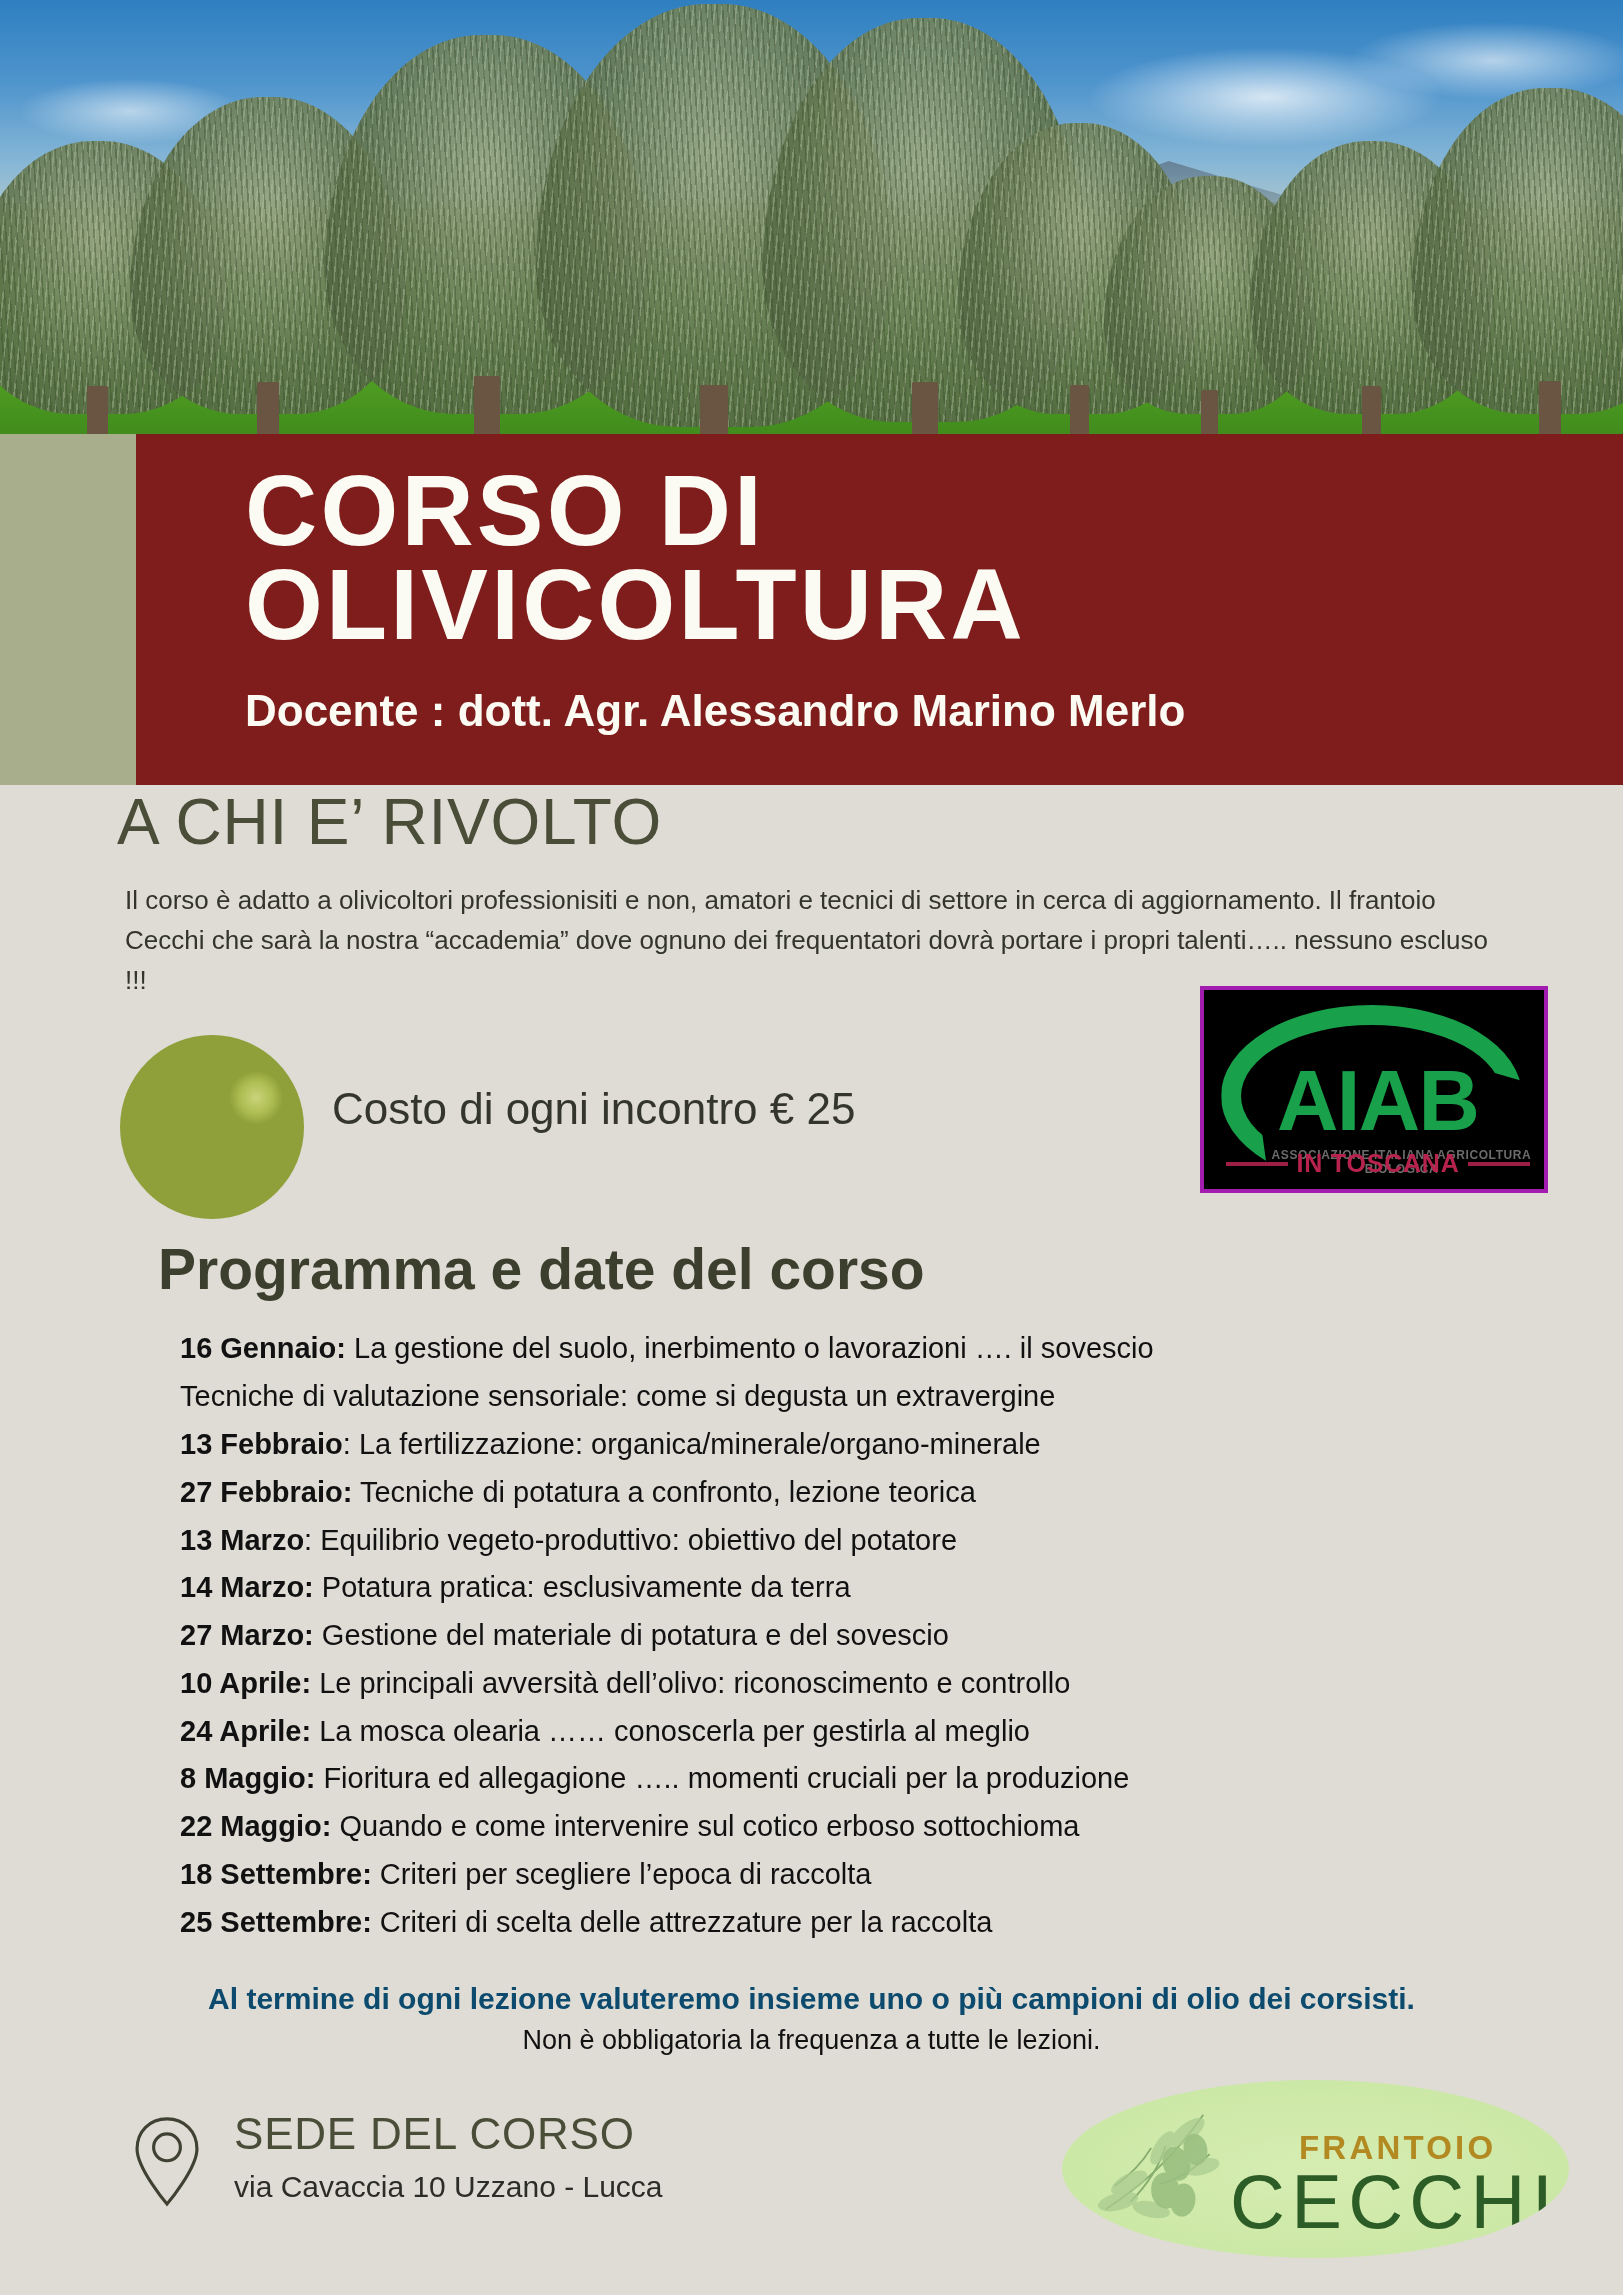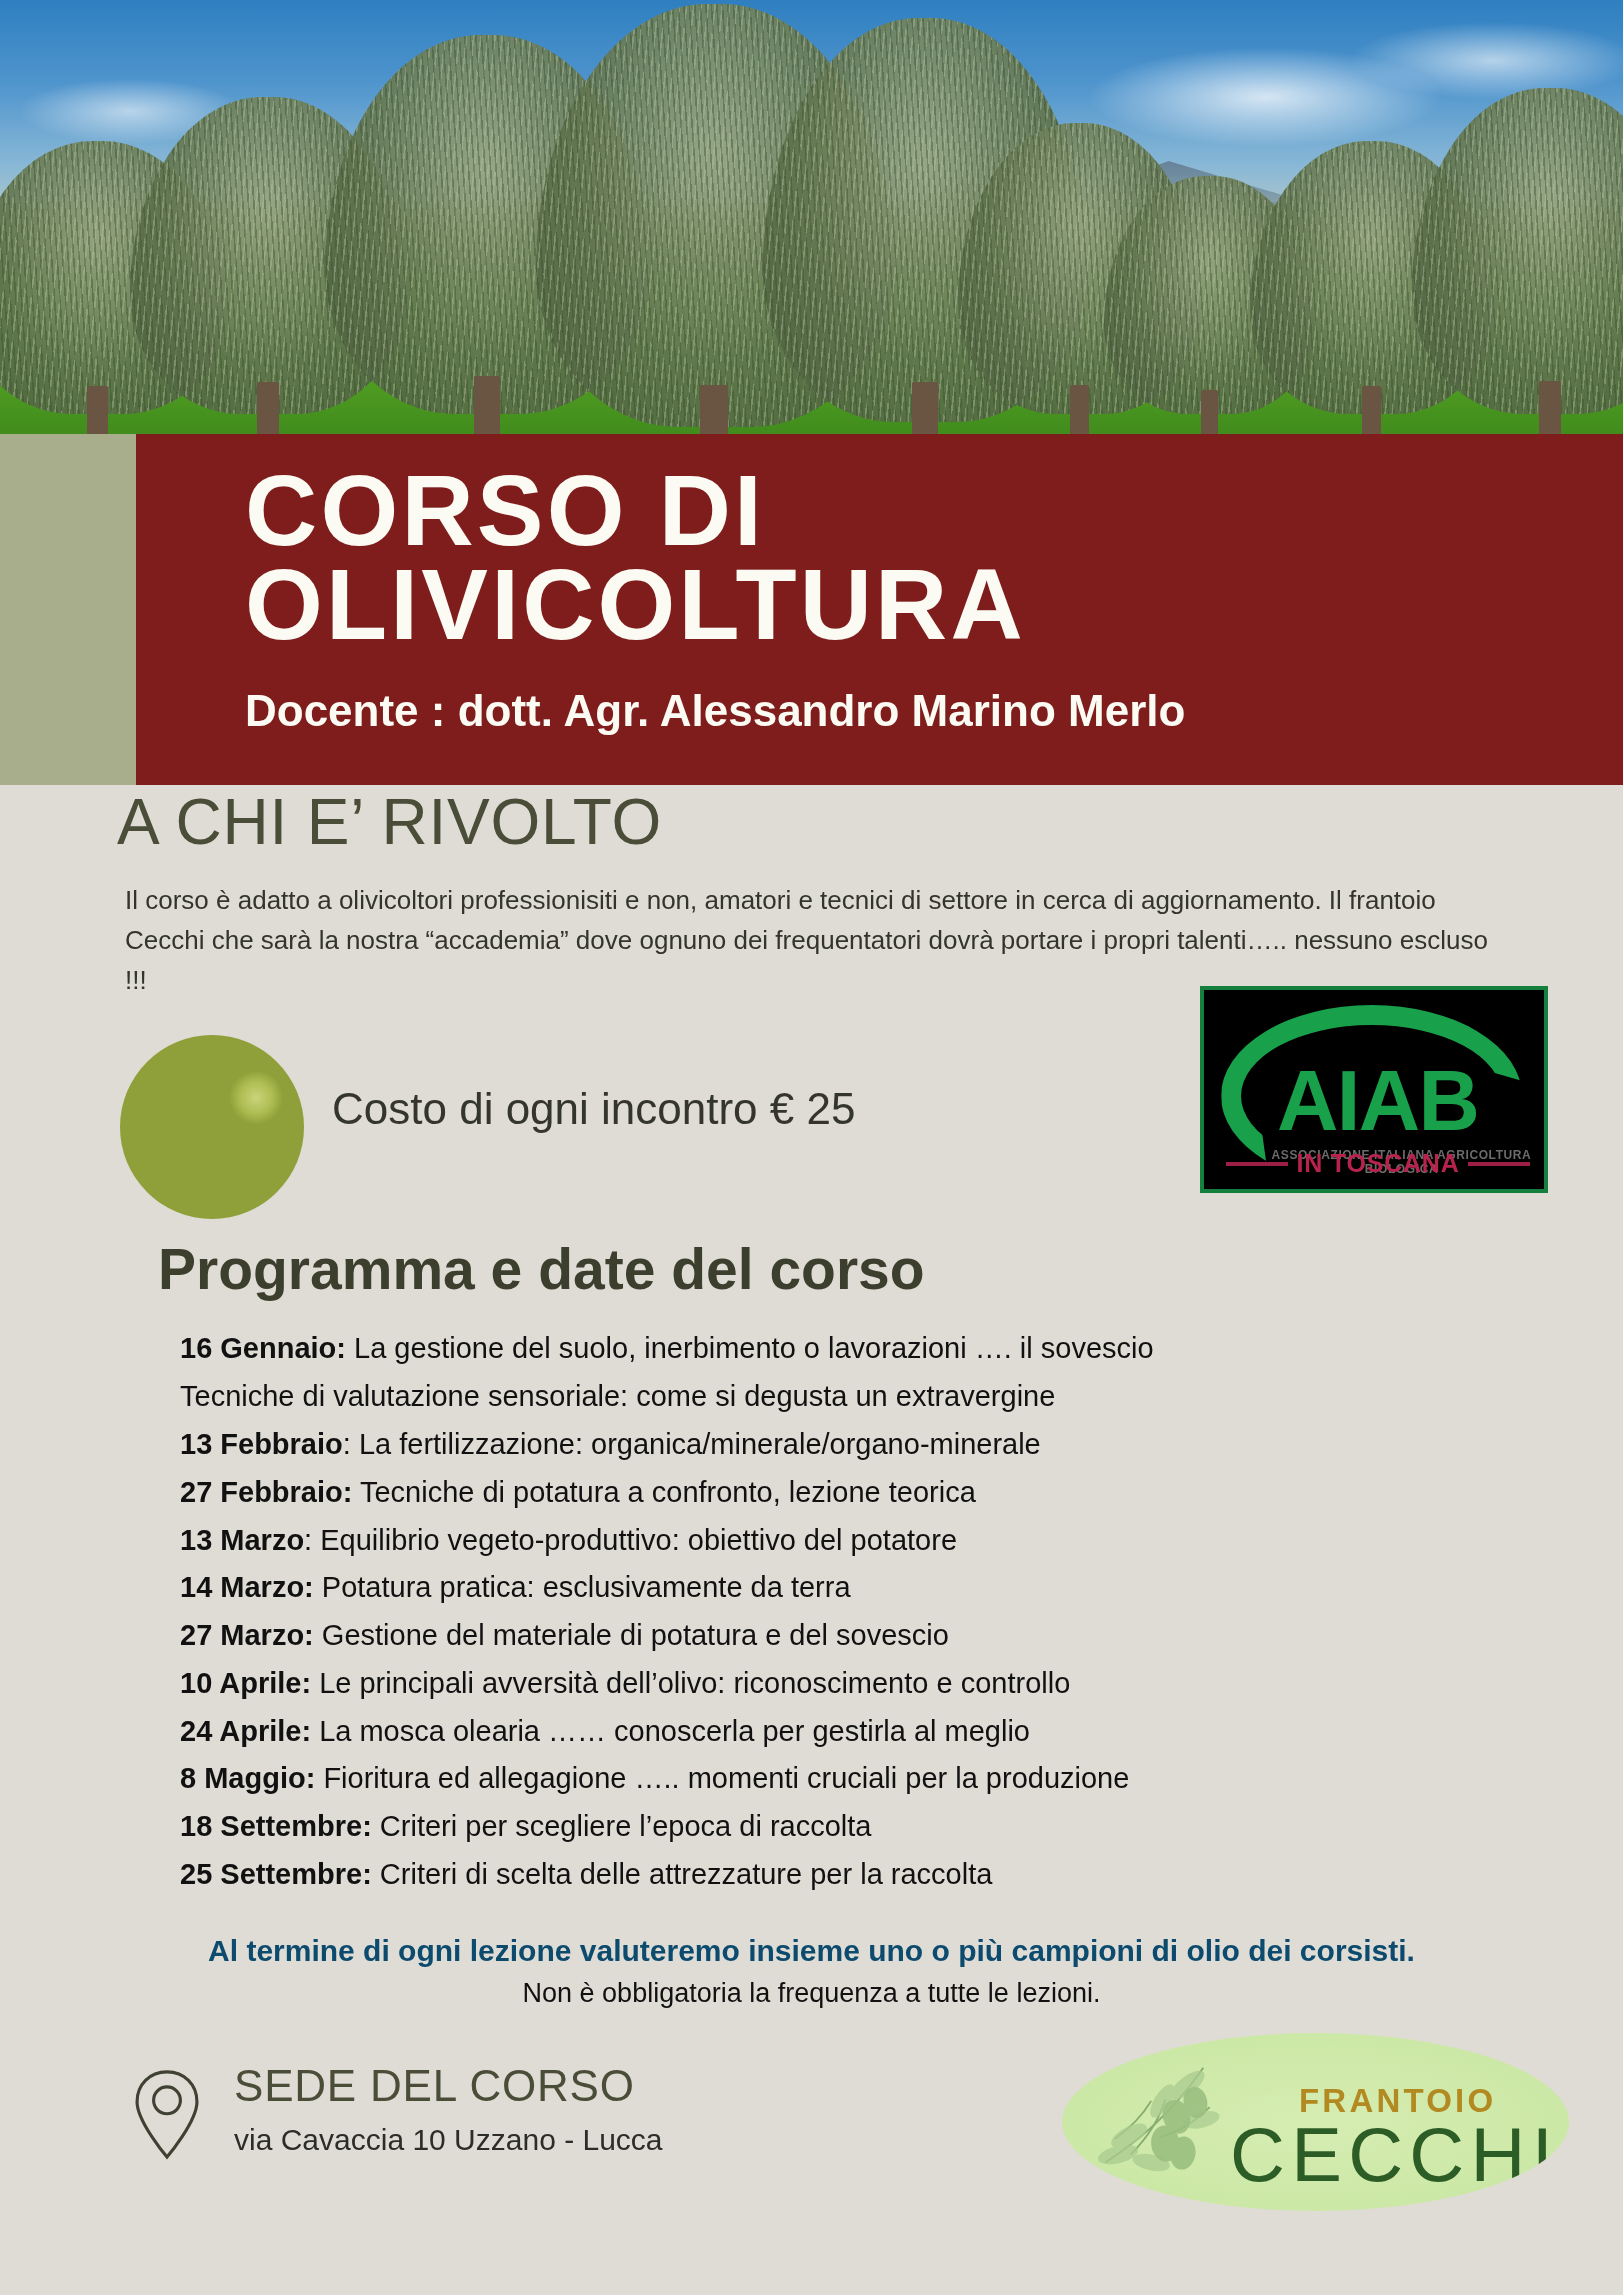--- a/index.html
+++ b/index.html
@@ -103,21 +103,21 @@
   }
   .cost-text {
     position:absolute; left:332px; top:49px;
     color:#34362b; font-size:44px; font-weight:400;
   }
 
   
   .aiab {
     position:absolute; right:75px; top:-49px;
     width:348px; height:207px; background:#000;
-    border:4px solid #15803d;
+    border:4px solid #a21caf;
     overflow:hidden;
   }
   .aiab-arc {
     position:absolute; left:17.4px; top:14.2px; width:301px; height:182px;
     border:20.6px solid #18a14a; border-radius:50%;
     clip-path:polygon(0% 0%, 100% 0%, 100% 42%, 50% 18%, 12% 52%, 16% 100%, 0% 100%);
   }
   .aiab-name {
     position:absolute; left:73px; top:68px;
     color:#18a14a; font-size:85px; font-weight:700;
@@ -262,20 +262,21 @@
     <div class="prog-item"><span class="d">16 Gennaio:</span><span> La gestione del suolo, inerbimento o lavorazioni …. il sovescio</span></div>
     <div class="prog-item"><span class="d"></span><span>Tecniche di valutazione sensoriale: come si degusta un extravergine</span></div>
     <div class="prog-item"><span class="d">13 Febbraio</span><span>: La fertilizzazione: organica/minerale/organo-minerale</span></div>
     <div class="prog-item"><span class="d">27 Febbraio:</span><span> Tecniche di potatura a confronto, lezione teorica</span></div>
     <div class="prog-item"><span class="d">13 Marzo</span><span>: Equilibrio vegeto-produttivo: obiettivo del potatore</span></div>
     <div class="prog-item"><span class="d">14 Marzo:</span><span> Potatura pratica: esclusivamente da terra</span></div>
     <div class="prog-item"><span class="d">27 Marzo:</span><span> Gestione del materiale di potatura e del sovescio</span></div>
     <div class="prog-item"><span class="d">10 Aprile:</span><span> Le principali avversità dell’olivo: riconoscimento e controllo</span></div>
     <div class="prog-item"><span class="d">24 Aprile:</span><span> La mosca olearia …… conoscerla per gestirla al meglio</span></div>
     <div class="prog-item"><span class="d">8 Maggio:</span><span> Fioritura ed allegagione ….. momenti cruciali per la produzione</span></div>
+    <div class="prog-item"><span class="d">22 Maggio:</span><span> Quando e come intervenire sul cotico erboso sottochioma</span></div>
     <div class="prog-item"><span class="d">18 Settembre:</span><span> Criteri per scegliere l’epoca di raccolta</span></div>
     <div class="prog-item"><span class="d">25 Settembre:</span><span> Criteri di scelta delle attrezzature per la raccolta</span></div>
   </div>
 
   <div class="note-bold">Al termine di ogni lezione valuteremo insieme uno o più campioni di olio dei corsisti.</div>
   <div class="note-reg">Non è obbligatoria la frequenza a tutte le lezioni.</div>
 
   <div class="venue">
     <span class="pin-icon">
       <svg width="68" height="93" viewBox="0 0 86 118">

